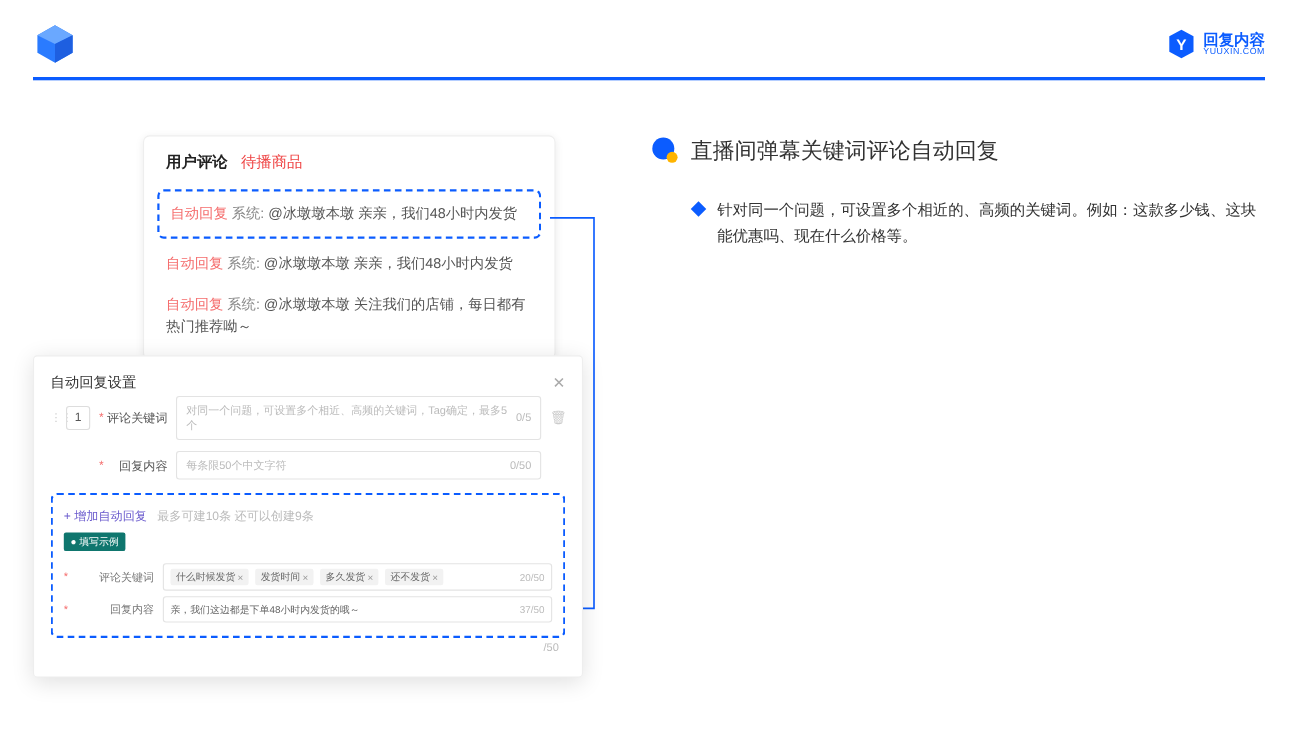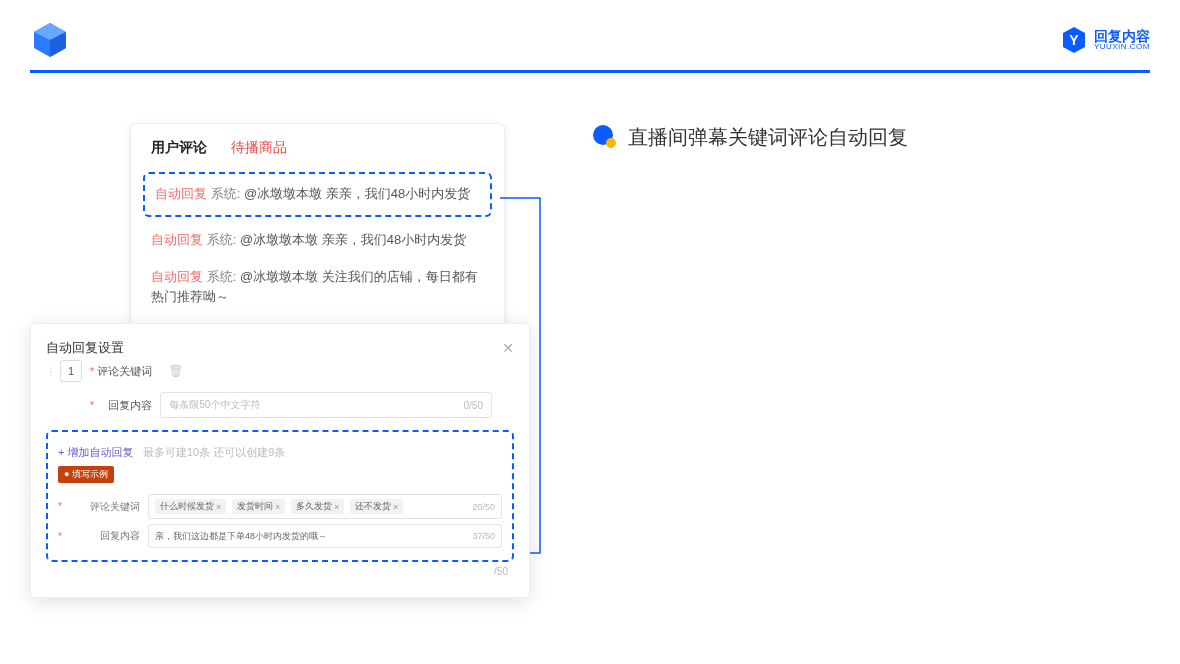--- a/index.html
+++ b/index.html
@@ -79,21 +79,21 @@
   top: 0;
   width: 375px;
   background: #fff;
   border: 1px solid #eee;
   box-shadow: 0 2px 8px rgba(0,0,0,0.08);
   border-radius: 6px;
   padding-bottom: 10px;
 }
 .tabs {
   display: flex;
-  gap: 24px;
+  gap: 12px;
   padding: 15px 20px 10px 20px;
   font-size: 14px;
 }
 .tab-active { font-weight: bold; color: #222; }
 .tab-inactive { color: #ef4444; }
 
 .comment-row {
   padding: 8px 20px;
   font-size: 13px;
   color: #444;
@@ -192,21 +192,21 @@
   border-radius: 6px;
   padding: 10px 10px 12px 10px;
 }
 .add-link {
   color: #6a5acd;
   font-size: 11px;
 }
 .hint-gray { color: #bbb; font-size: 11px; margin-left: 5px; }
 .example-badge {
   display: inline-block;
-  background: #c2410c;
+  background: #0f766e;
   color: #fff;
   font-size: 9px;
   padding: 2px 6px;
   border-radius: 2px;
   margin: 6px 0 6px 0;
 }
 .example-row {
   display: flex;
   align-items: center;
   margin-top: 5px;
@@ -353,20 +353,24 @@
       <div class="settings-title-row">
         <span class="settings-title">自动回复设置</span>
         <span class="close-x">✕</span>
       </div>
 
       <div class="form-row">
         <span class="drag-handle">⋮⋮</span>
         <span class="seq-box">1</span>
         <span class="req-star">*</span>
         <span class="field-label">评论关键词</span>
+        <div class="fake-input">
+          <span>对同一个问题，可设置多个相近、高频的关键词，Tag确定，最多5个</span>
+          <span class="counter">0/5</span>
+        </div>
         <span class="trash-icon">🗑</span>
       </div>
 
       <div class="form-row indent-row">
         <span class="req-star">*</span>
         <span class="field-label">回复内容</span>
         <div class="fake-input">
           <span>每条限50个中文字符</span>
           <span class="counter">0/50</span>
         </div>
@@ -423,14 +427,18 @@
   <div class="right-col">
     <div class="right-title-row">
       <div class="right-icon">
         <svg viewBox="0 0 28 28">
             <circle cx="13" cy="12" r="10" fill="#0b5cff"></circle>
             <circle cx="21" cy="20" r="5" fill="#ffb400"></circle>
           </svg>
       </div>
       <div class="right-title">直播间弹幕关键词评论自动回复</div>
     </div>
+    <div class="bullet-item">
+      <div class="diamond"></div>
+      <div class="bullet-text">针对同一个问题，可设置多个相近的、高频的关键词。例如：这款多少钱、这块能优惠吗、现在什么价格等。</div>
+    </div>
   </div>
 </div>
 
 </body></html>

